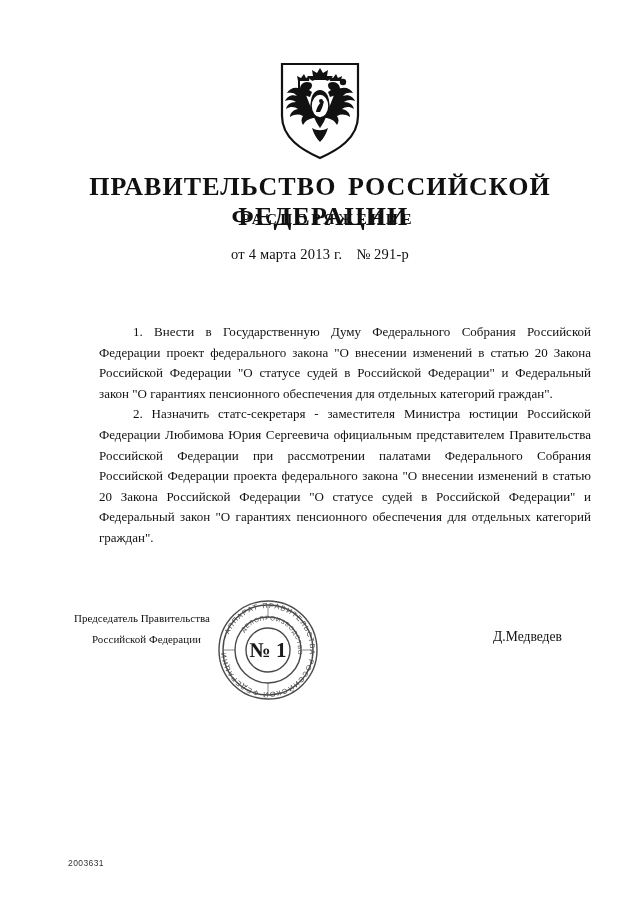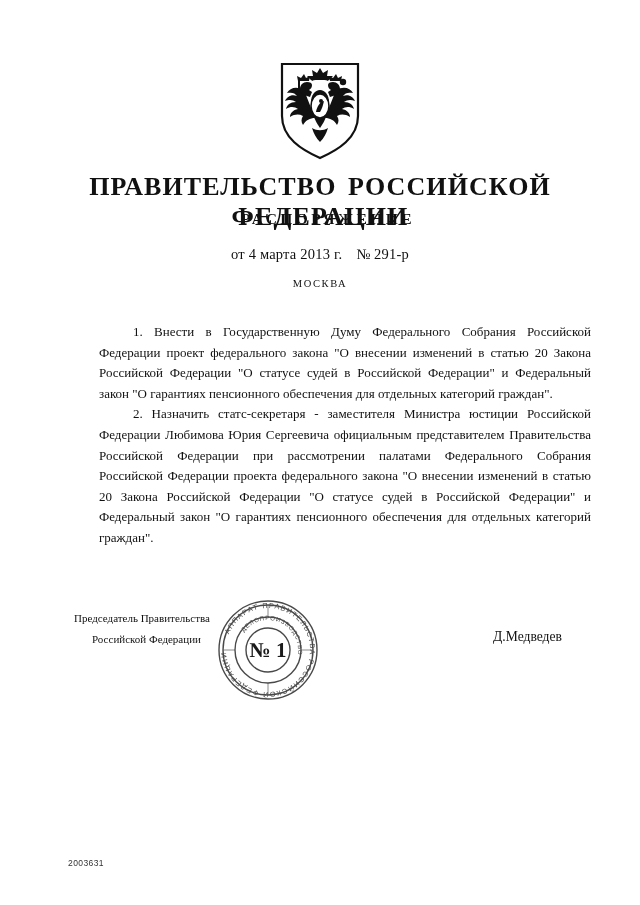--- a/index.html
+++ b/index.html
@@ -187,21 +187,20 @@
     </svg>
   </div>
 
   <div class="title">ПРАВИТЕЛЬСТВО РОССИЙСКОЙ ФЕДЕРАЦИИ</div>
   <div class="subtitle">РАСПОРЯЖЕНИЕ</div>
 
   <div class="docline">
     <span>от 4 марта 2013 г.</span><span class="sep"></span><span>№ 291-р</span>
   </div>
 
-  <div class="city">МОСКВА</div>
 
   <div class="body-text">
     <p>1. Внести в Государственную Думу Федерального Собрания Российской Федерации проект федерального закона "О внесении изменений в статью 20 Закона Российской Федерации "О статусе судей в Российской Федерации" и Федеральный закон "О гарантиях пенсионного обеспечения для отдельных категорий граждан".</p>
     <p>2. Назначить статс-секретаря - заместителя Министра юстиции Российской Федерации Любимова Юрия Сергеевича официальным представителем Правительства Российской Федерации при рассмотрении палатами Федерального Собрания Российской Федерации проекта федерального закона "О внесении изменений в статью 20 Закона Российской Федерации "О статусе судей в Российской Федерации" и Федеральный закон "О гарантиях пенсионного обеспечения для отдельных категорий граждан".</p>
   </div>
 
   <div class="sign">
     <span class="role">
       <span>Председатель Правительства</span>
       <span class="l2">Российской Федерации</span>

